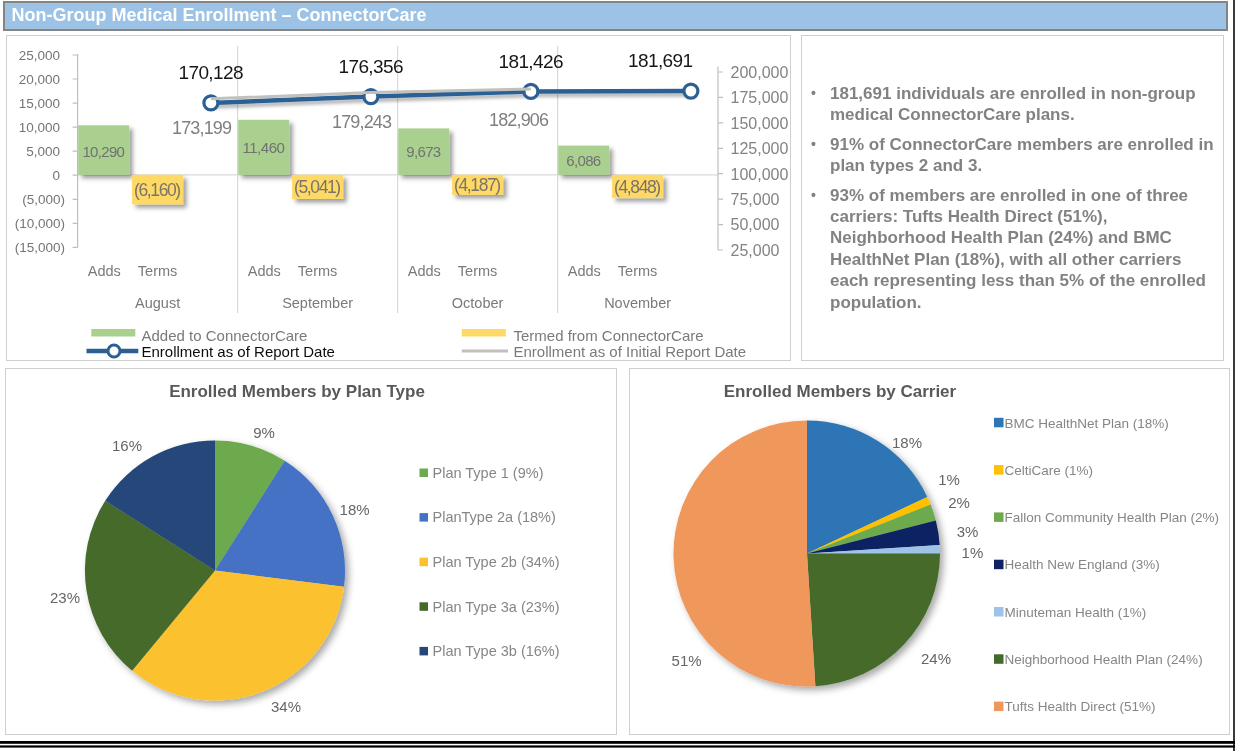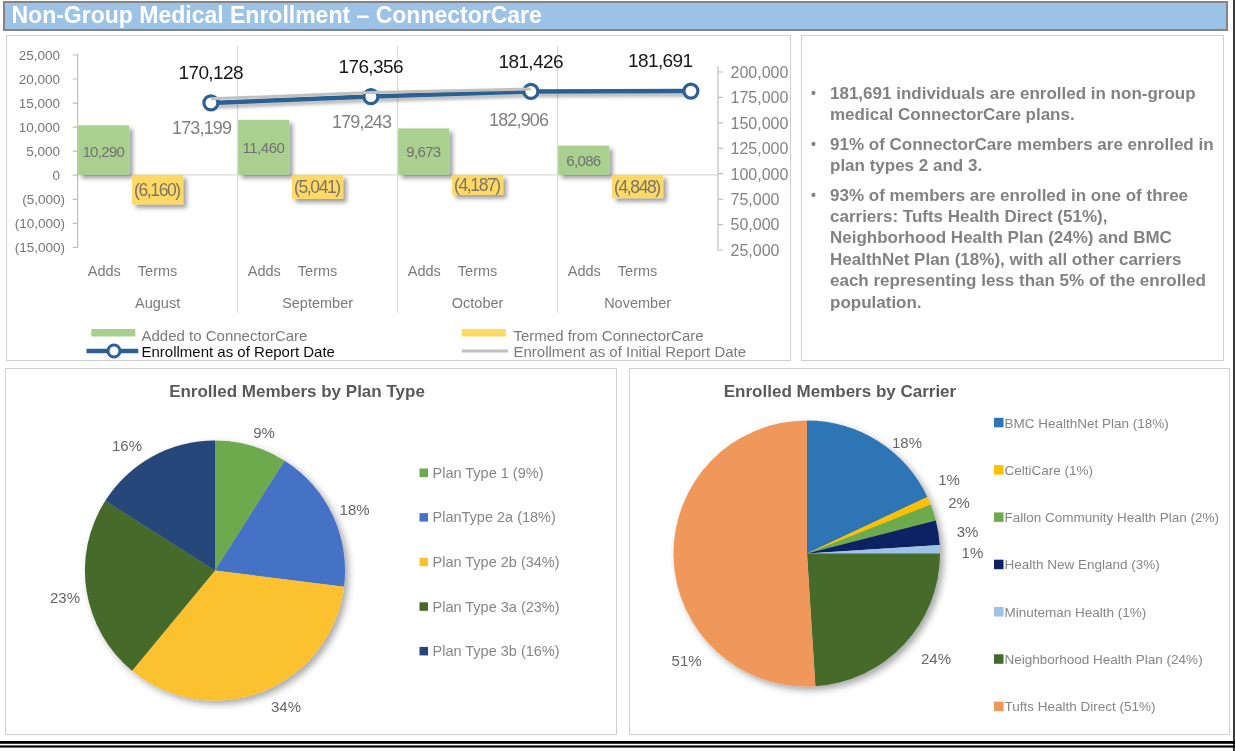--- a/index.html
+++ b/index.html
@@ -1,20 +1,20 @@
 <!DOCTYPE html>
 <html><head>
 <meta charset="utf-8">
 <style>
   html,body{margin:0;padding:0;}
   body{width:1235px;height:751px;position:relative;background:#fff;
        font-family:"Liberation Sans", sans-serif;overflow:hidden;}
   .abs{position:absolute;}
   #titlebar{left:3px;top:1px;width:1214px;height:26px;background:#9CC3E5;
-    border:2px solid #848484;color:#fff;font-size:23px;font-weight:bold;
+    border:2px solid #848484;color:#fff;font-size:18px;font-weight:bold;
     line-height:24px;padding-left:6.5px;}
   .panel{border:1.5px solid #CFCFCF;background:#fff;}
   #p1{left:6px;top:35px;width:783px;height:324px;}
   #p2{left:801px;top:35px;width:421px;height:324px;}
   #p3{left:5px;top:368px;width:610px;height:365px;}
   #p4{left:629px;top:368px;width:599px;height:365px;}
   #rightedge{left:1233px;top:0;width:2px;height:751px;background:#3a3a3a;}
   #bullets{left:830px;top:83px;width:384px;color:#828282;font-weight:bold;
     font-size:17px;line-height:21.4px;}
   #bullets .it{position:relative;margin-bottom:8px;}

